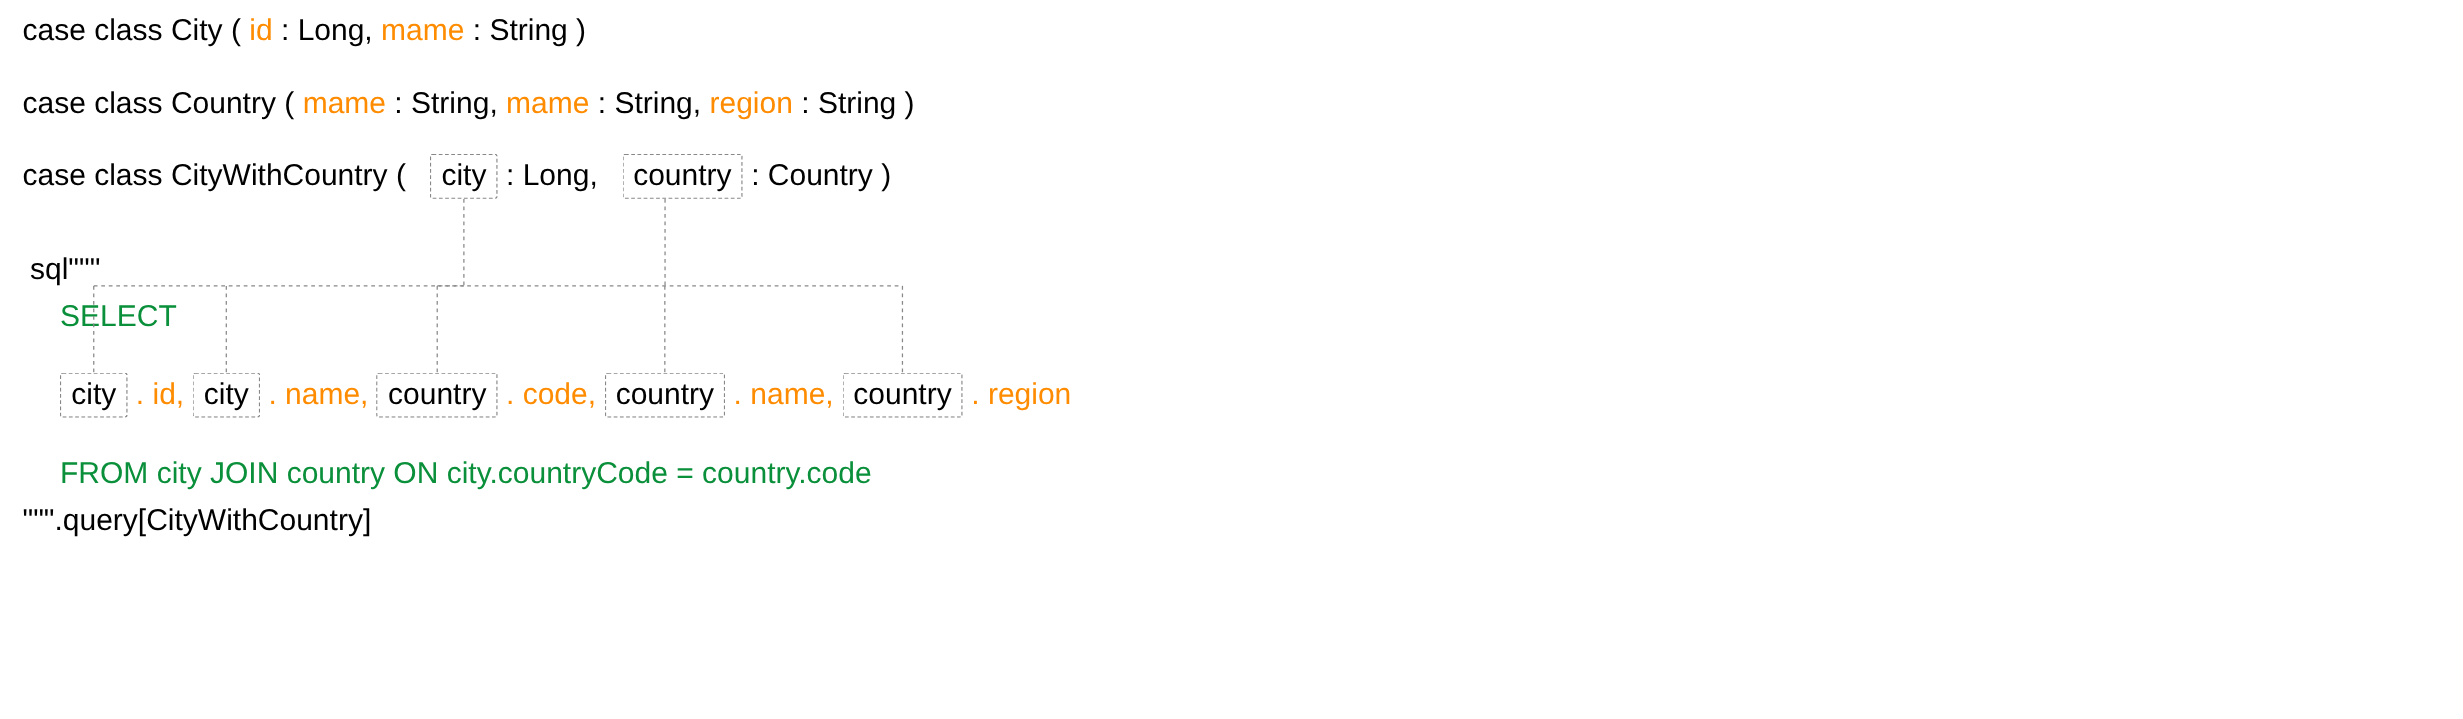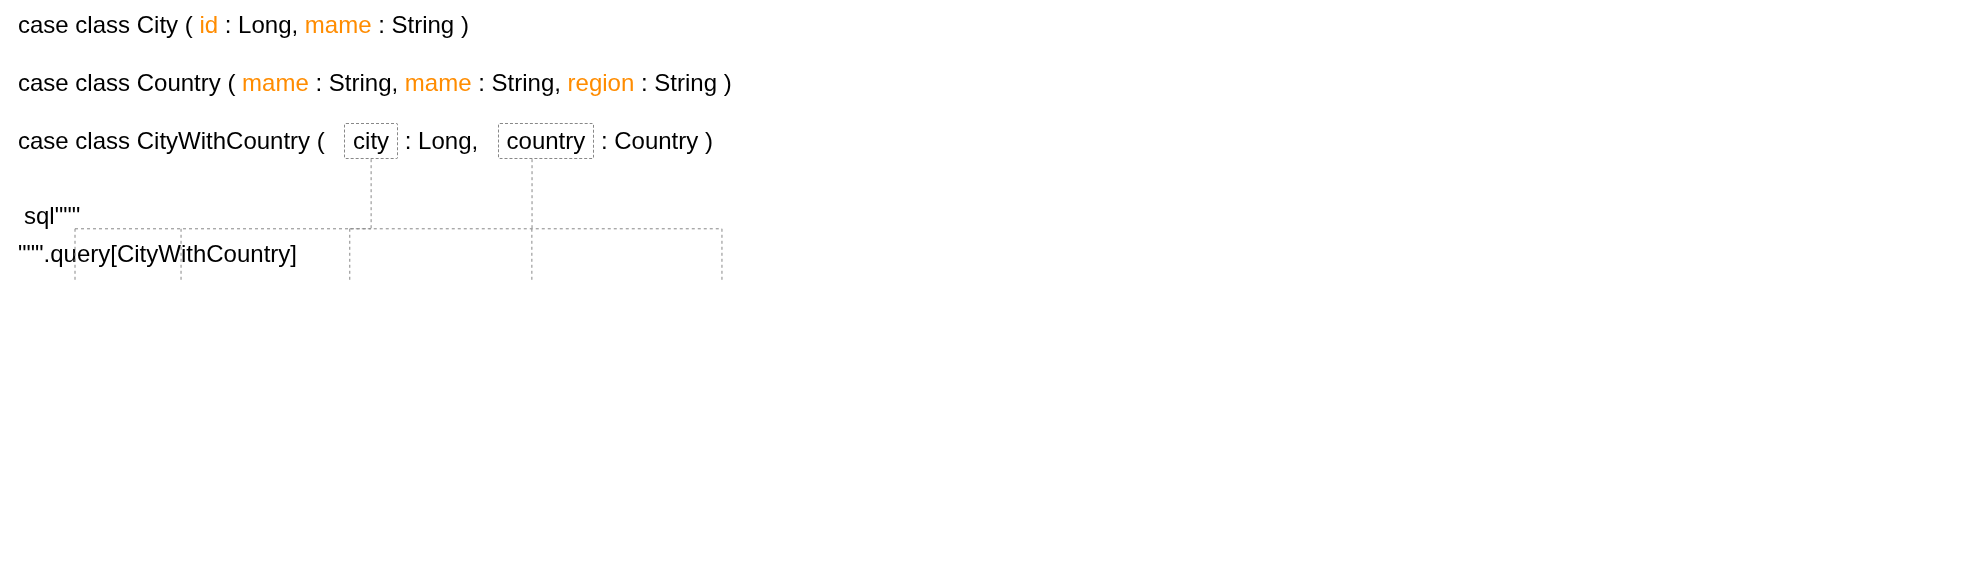--- a/index.html
+++ b/index.html
@@ -89,18 +89,32 @@
   <span class="gap"></span>
   <span id="box-city-param" class="boxed blue">city</span>
   <span class="gray">: Long,</span>
   <span class="gap"></span>
   <span id="box-country-param" class="boxed blue">country</span>
   <span class="gray">: Country )</span>
 </div>
 
 <div class="sql-block">
   <div class="line tight gray" style="margin-left:6px;">sql"""</div>
+  <div class="line tight green indent">SELECT</div>
 
+  <div class="line sel-row indent">
+    <span id="box-sel-city-id" class="boxed blue">city</span>
+    <span class="orange">. id, </span>
+    <span id="box-sel-city-name" class="boxed blue">city</span>
+    <span class="orange">. name, </span>
+    <span id="box-sel-country-code" class="boxed blue">country</span>
+    <span class="orange">. code, </span>
+    <span id="box-sel-country-name" class="boxed blue">country</span>
+    <span class="orange">. name, </span>
+    <span id="box-sel-country-region" class="boxed blue">country</span>
+    <span class="orange">. region</span>
+  </div>
 
+  <div class="line tight green indent">FROM city JOIN country ON city.countryCode = country.code</div>
   <div class="line tight">
     <span class="gray">""".query[</span><span class="blue">CityWithCountry</span><span class="gray">]</span>
   </div>
 </div>
 
 </body></html>

